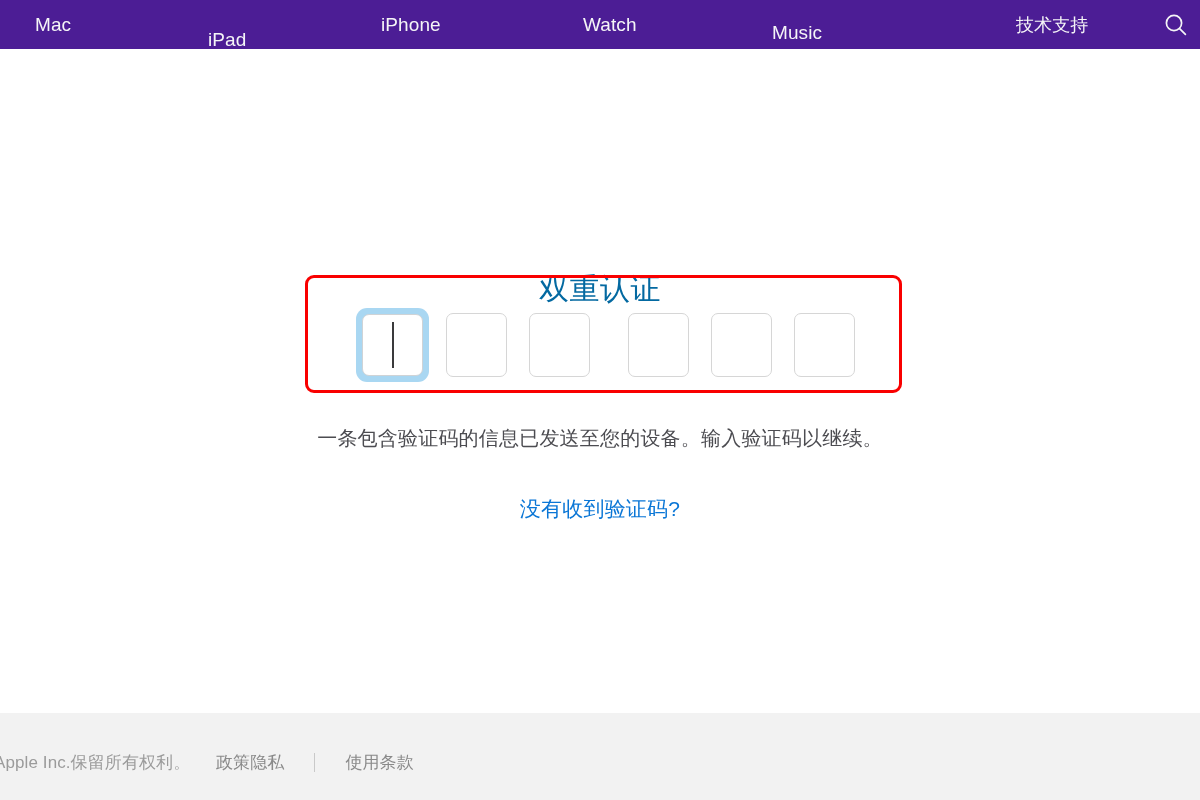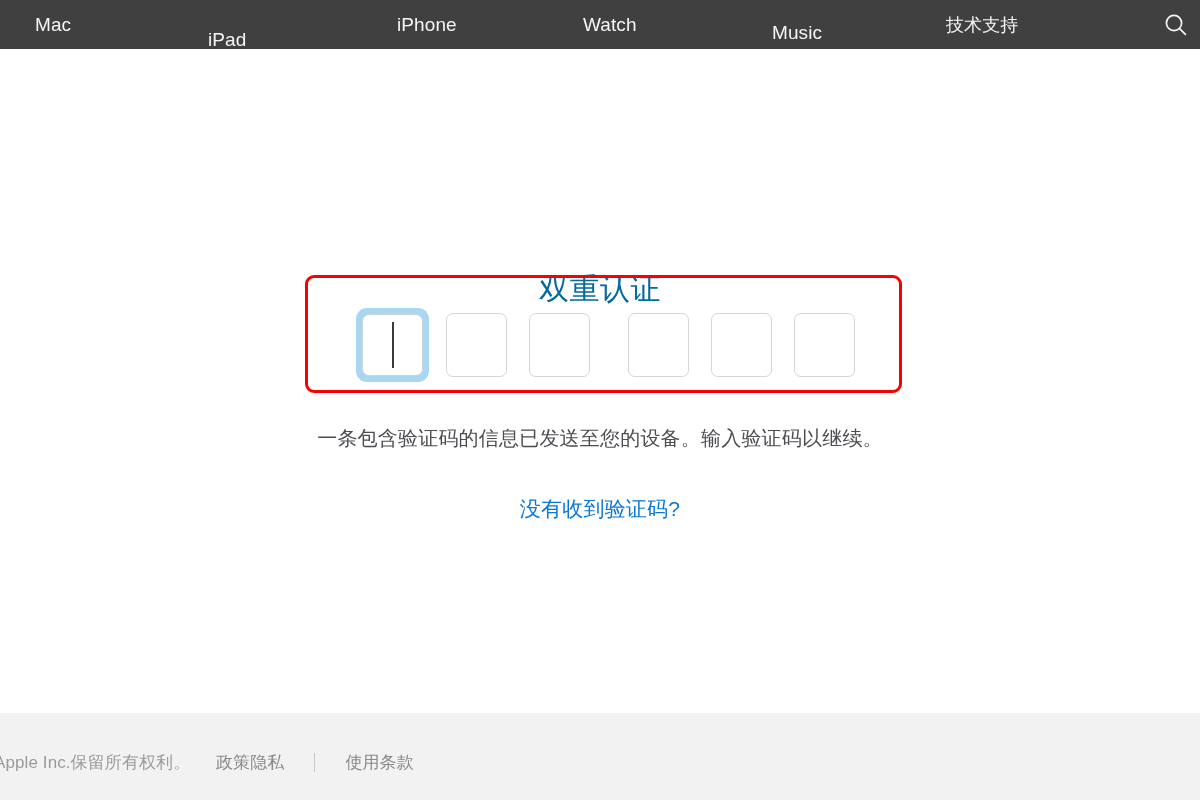--- a/index.html
+++ b/index.html
@@ -21,44 +21,44 @@
     height: 800px;
     background: #ffffff;
   }
 
   
   .globalnav {
     position: absolute;
     top: 0; left: 0;
     width: 1200px;
     height: 49px;
-    background: #404040;
+    background: #4c1d95;
     display: flex;
     align-items: center;
   }
   .nav-item {
     color: #f5f5f7;
     font-size: 19px;
     font-weight: 400;
     letter-spacing: 0.1px;
     line-height: 1;
     white-space: nowrap;
     cursor: pointer;
     display: flex;
     align-items: center;
     height: 100%;
   }
 
   
   .ni-mac     { position: absolute; left: 35px;  top: 0; }
   .ni-ipad    { position: absolute; left: 208px; top: 0; align-items: flex-end; }
-  .ni-iphone  { position: absolute; left: 397px; top: 0; text-align: right; }
+  .ni-iphone  { position: absolute; left: 381px; top: 0; text-align: right; }
   .ni-watch   { position: absolute; left: 583px; top: 0; }
   .ni-music   { position: absolute; left: 772px; top: 8px; }
-  .ni-support { position: absolute; left: 946px; top: 0; font-size: 18px; align-items: center; }
+  .ni-support { position: absolute; left: 1016px; top: 0; font-size: 18px; align-items: center; }
 
   .nav-search {
     position: absolute;
     left: 1163px;
     top: 0;
     height: 100%;
     display: flex;
     align-items: center;
     cursor: pointer;
   }

